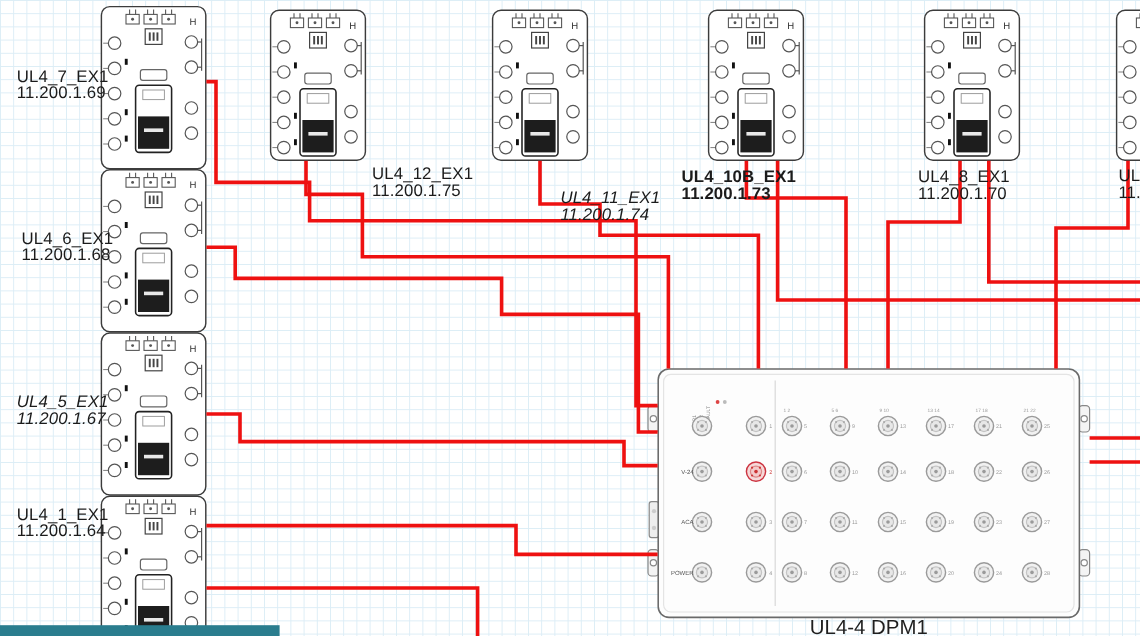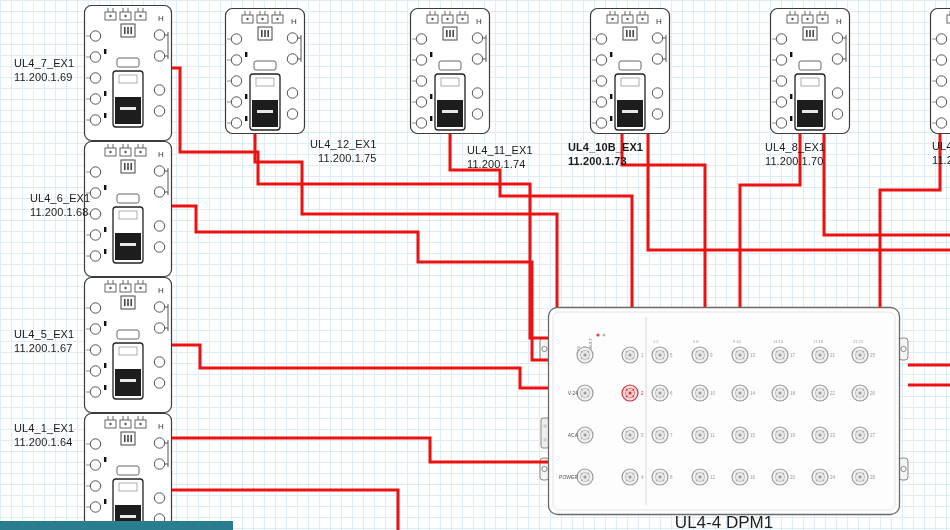--- a/index.html
+++ b/index.html
@@ -8,21 +8,21 @@
     background-color:#ffffff;
     background-image:
       linear-gradient(#dcedf6 1px, transparent 1px),
       linear-gradient(90deg, #dcedf6 1px, transparent 1px);
     background-size:11px 11px;
     font-family:"Liberation Sans", sans-serif;
   }
   #diagram{position:absolute;left:0;top:0;}
   #diagram text{font-family:"Liberation Sans", sans-serif;}
   .dev-label{
-    position:absolute;font-size:11px;line-height:13.5px;color:#1b1b1b;
+    position:absolute;font-size:14px;line-height:13.5px;color:#1b1b1b;
     white-space:nowrap;letter-spacing:0.1px;
   }
   .dpm-title{
     position:absolute;left:644px;top:513px;width:160px;text-align:center;
     font-size:17px;color:#1f1f1f;
   }
   .bottom-bar{position:absolute;left:0;top:521px;width:233px;height:9px;}
 </style>
 </head>
 <body>
@@ -793,37 +793,37 @@
       <polyline points="172,438 430,438 430,462 548,462" fill="none" stroke="#ee1111" stroke-width="3" stroke-linejoin="miter"></polyline>
       <polyline points="172,490 398,490 398,530" fill="none" stroke="#ee1111" stroke-width="3" stroke-linejoin="miter"></polyline>
       <polyline points="908,365 950,365" fill="none" stroke="#ee1111" stroke-width="3" stroke-linejoin="miter"></polyline>
       <polyline points="908,385 950,385" fill="none" stroke="#ee1111" stroke-width="3" stroke-linejoin="miter"></polyline>
     </svg>
   <div id="labels">
       <div class="dev-label" style="left: 14px; top: 57px;">
         <div>UL4_7_EX1</div>
         <div>11.200.1.69</div>
       </div>
-      <div class="dev-label" style="left: 30px; top: 192px;">
+      <div class="dev-label" style="left: 18px; top: 192px;">
         <div>UL4_6_EX1</div>
         <div>11.200.1.68</div>
       </div>
-      <div class="dev-label" style="left: 14px; top: 328px;">
+      <div class="dev-label" style="left: 14px; top: 328px; font-style: italic;">
         <div>UL4_5_EX1</div>
         <div>11.200.1.67</div>
       </div>
       <div class="dev-label" style="left: 14px; top: 422px;">
         <div>UL4_1_EX1</div>
         <div>11.200.1.64</div>
       </div>
-      <div class="dev-label" style="left: 310px; top: 138px; text-align: right;">
+      <div class="dev-label" style="left: 310px; top: 138px;">
         <div>UL4_12_EX1</div>
         <div>11.200.1.75</div>
       </div>
-      <div class="dev-label" style="left: 467px; top: 144px;">
+      <div class="dev-label" style="left: 467px; top: 158px; font-style: italic;">
         <div>UL4_11_EX1</div>
         <div>11.200.1.74</div>
       </div>
       <div class="dev-label" style="left: 568px; top: 141px; font-weight: bold;">
         <div>UL4_10B_EX1</div>
         <div>11.200.1.73</div>
       </div>
       <div class="dev-label" style="left: 765px; top: 141px;">
         <div>UL4_8_EX1</div>
         <div>11.200.1.70</div>

